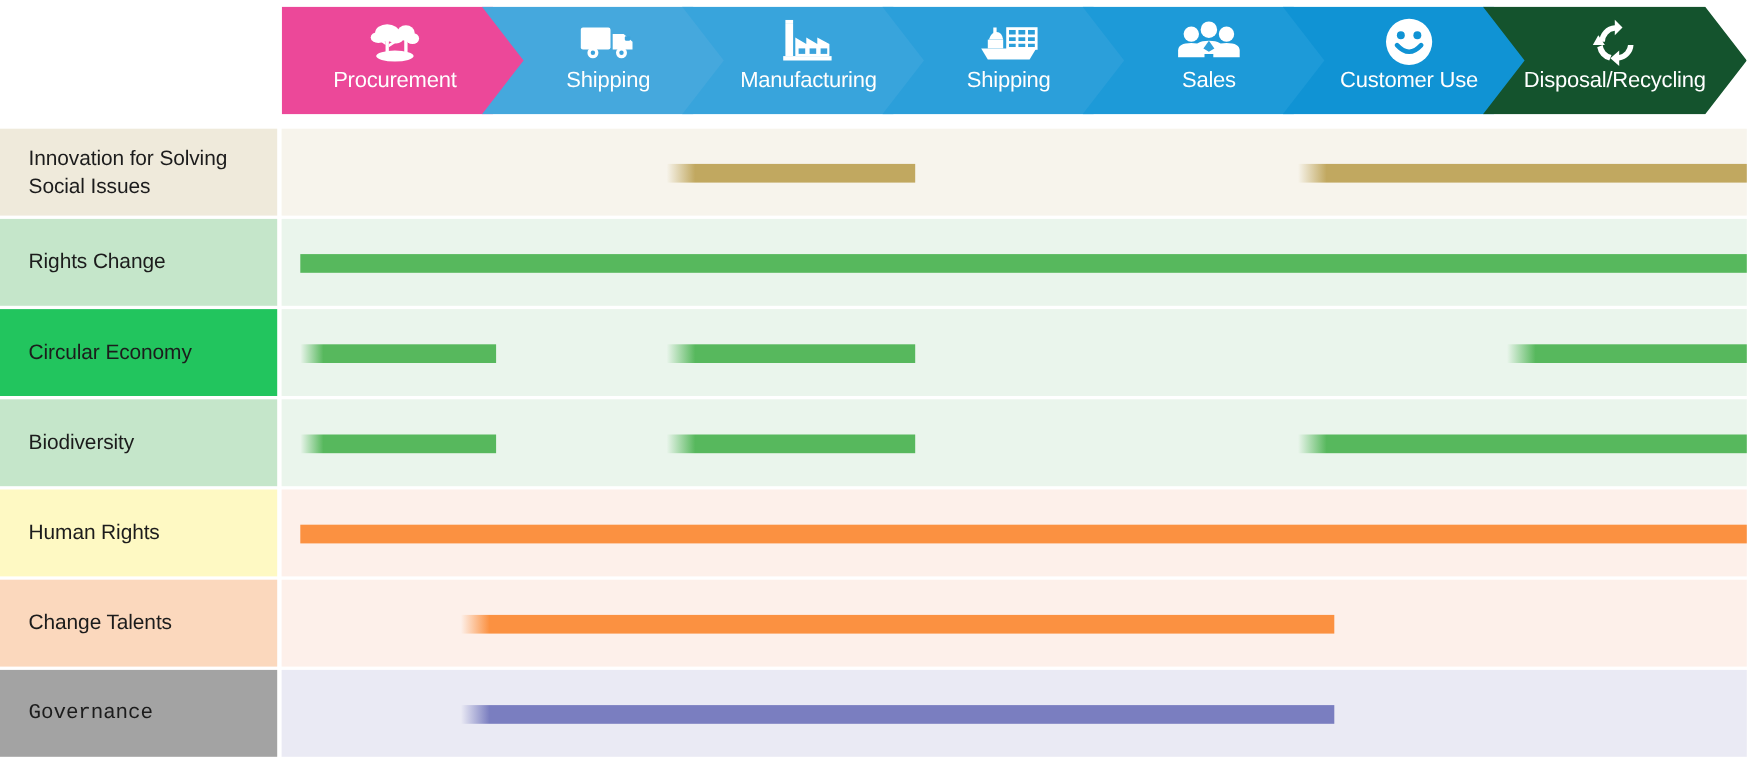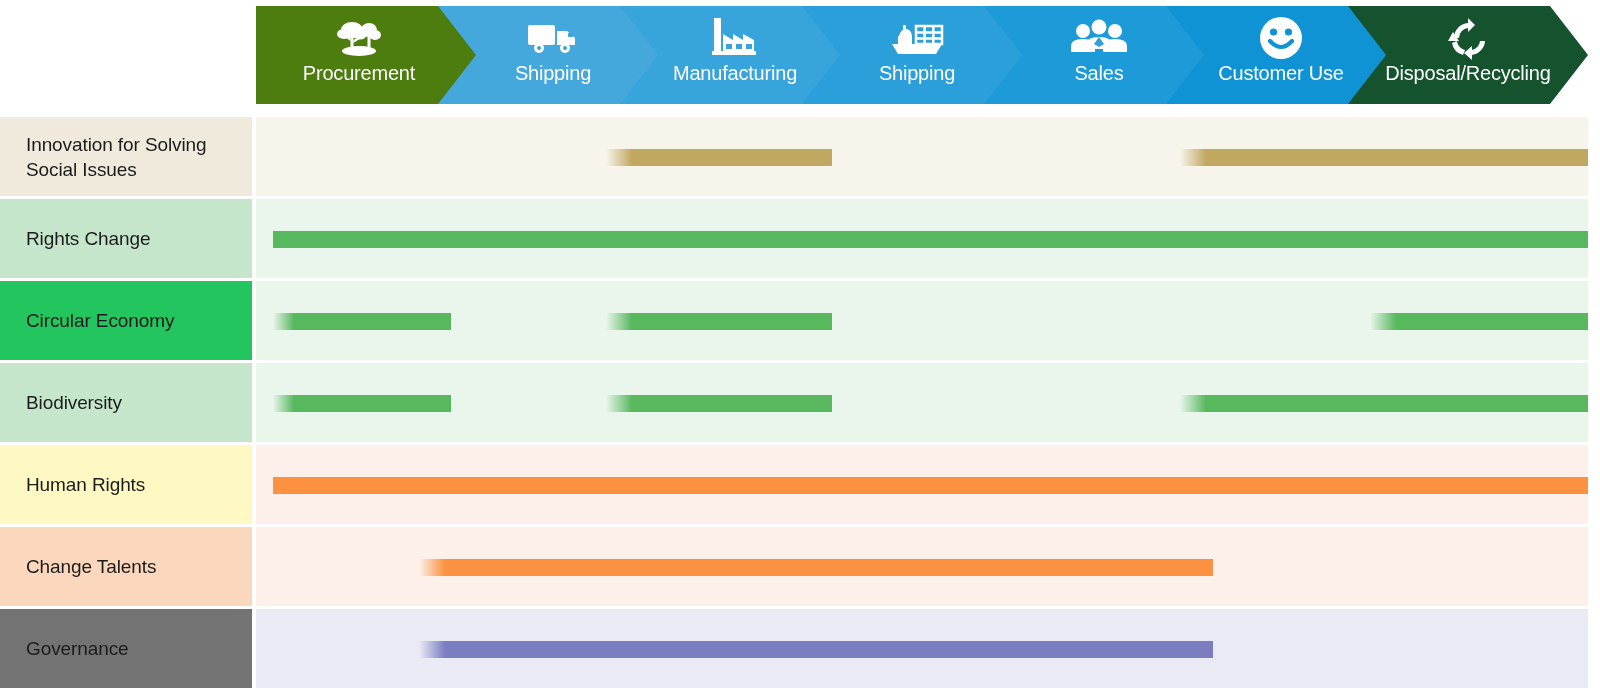--- a/index.html
+++ b/index.html
@@ -112,21 +112,21 @@
     top: 50%;
     margin-top: -8px;
   }
 </style>
 </head>
 <body>
 
 <div id="stage">
 
   <div class="chain">
-      <div class="chain-step first" style="left: 0px; width: 230px; background: #4d7c0f; z-index: 10;">
+      <div class="chain-step first" style="left: 0px; width: 230px; background: #ec4899; z-index: 10;">
         <div class="chain-inner" style="left: 14px;">
           <div class="chain-icon">
             <svg width="48" height="40" viewBox="0 0 48 40" fill="#fff">
               <ellipse cx="17" cy="12" rx="11" ry="8"></ellipse>
               <ellipse cx="9" cy="16" rx="7" ry="5"></ellipse>
               <ellipse cx="25" cy="16" rx="7" ry="5.5"></ellipse>
               <ellipse cx="34" cy="12" rx="8" ry="7"></ellipse>
               <ellipse cx="40" cy="17" rx="6" ry="5"></ellipse>
               <rect x="15.5" y="14" width="3" height="18"></rect>
               <rect x="32.5" y="14" width="3" height="18"></rect>
@@ -280,21 +280,21 @@
       </div>
       <div class="row" style="height: 79px;">
         <div class="row-label" style="background: rgb(251, 216, 189);">
           <span>Change Talents</span>
         </div>
         <div class="row-track" style="background: rgb(253, 240, 234);">
           <div class="bar" style="left: 163px; width: 794px; background: linear-gradient(to right, rgba(251, 145, 65, 0) 0px, rgb(251, 145, 65) 26px, rgb(251, 145, 65) calc(100% - 26px), rgb(251, 145, 65) 100%);"></div>
         </div>
       </div>
       <div class="row" style="height: 79px;">
-        <div class="row-label" style="background: #737373;">
+        <div class="row-label" style="background: #a3a3a3; font-family: Liberation Mono, monospace;">
           <span>Governance</span>
         </div>
         <div class="row-track" style="background: rgb(234, 234, 244);">
           <div class="bar" style="left: 163px; width: 794px; background: linear-gradient(to right, rgba(122, 126, 192, 0) 0px, rgb(122, 126, 192) 26px, rgb(122, 126, 192) calc(100% - 26px), rgb(122, 126, 192) 100%);"></div>
         </div>
       </div>
     </div>
 
 </div>
 

